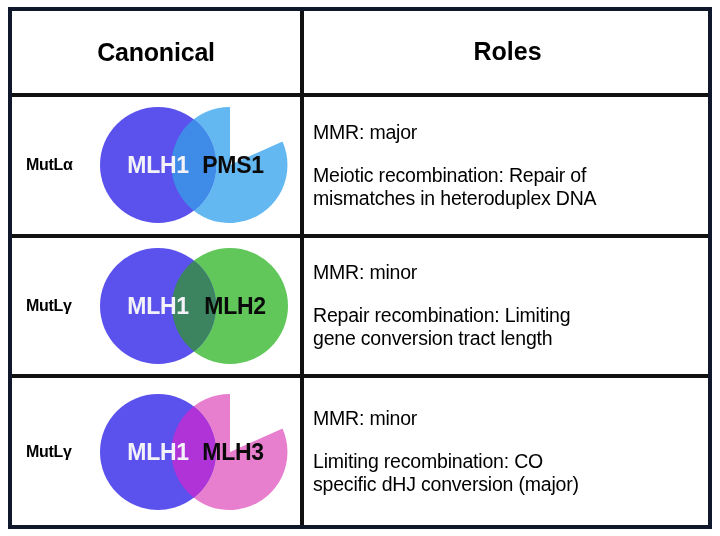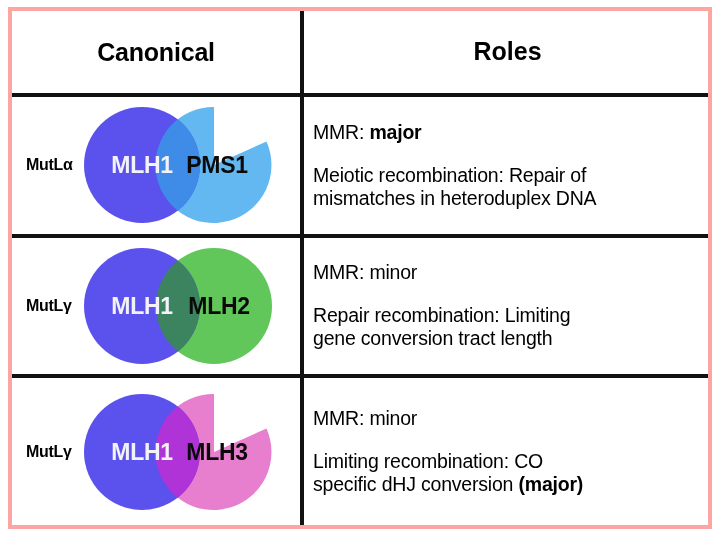--- a/index.html
+++ b/index.html
@@ -22,21 +22,21 @@
     background: #ffffff;
     box-sizing: border-box;
   }
 
   .table {
     position: absolute;
     left: 8px;
     top: 7px;
     width: 704px;
     height: 522px;
-    border: 4px solid #fca5a5;
+    border: 4px solid #0f172a;
     box-sizing: border-box;
     display: flex;
     flex-direction: column;
     background: #ffffff;
   }
 
   .row {
     display: flex;
     flex-direction: row;
     width: 100%;
@@ -95,21 +95,21 @@
     left: 14px;
     top: 50%;
     transform: translateY(-50%);
     font-size: 16px;
     font-weight: bold;
     white-space: nowrap;
     letter-spacing: -0.3px;
   }
   .venn {
     position: absolute;
-    left: 68px;
+    left: 84px;
     top: 50%;
     transform: translateY(-50%);
     width: 196px;
     height: 124px;
   }
   .venn svg { display: block; }
 
   .venn-text {
     font-family: "Liberation Sans", sans-serif;
     font-size: 23px;
@@ -119,21 +119,21 @@
   .venn-text-light { fill: #f2f2f8; }
   .venn-text-dark  { fill: #0a0a0a; }
 
   
   .role-line {
     font-size: 19.5px;
     line-height: 1.18;
     letter-spacing: -0.2px;
   }
   .role-line.first { margin-bottom: 20px; }
-  .role-b { font-weight: bold; }
+  .role-b { font-weight: normal; }
 </style>
 </head>
 <body>
 
 <div class="figure">
   <div class="table">
 
     <div class="row row-header">
       <div class="cell-left">
         <div class="hdr-title">

